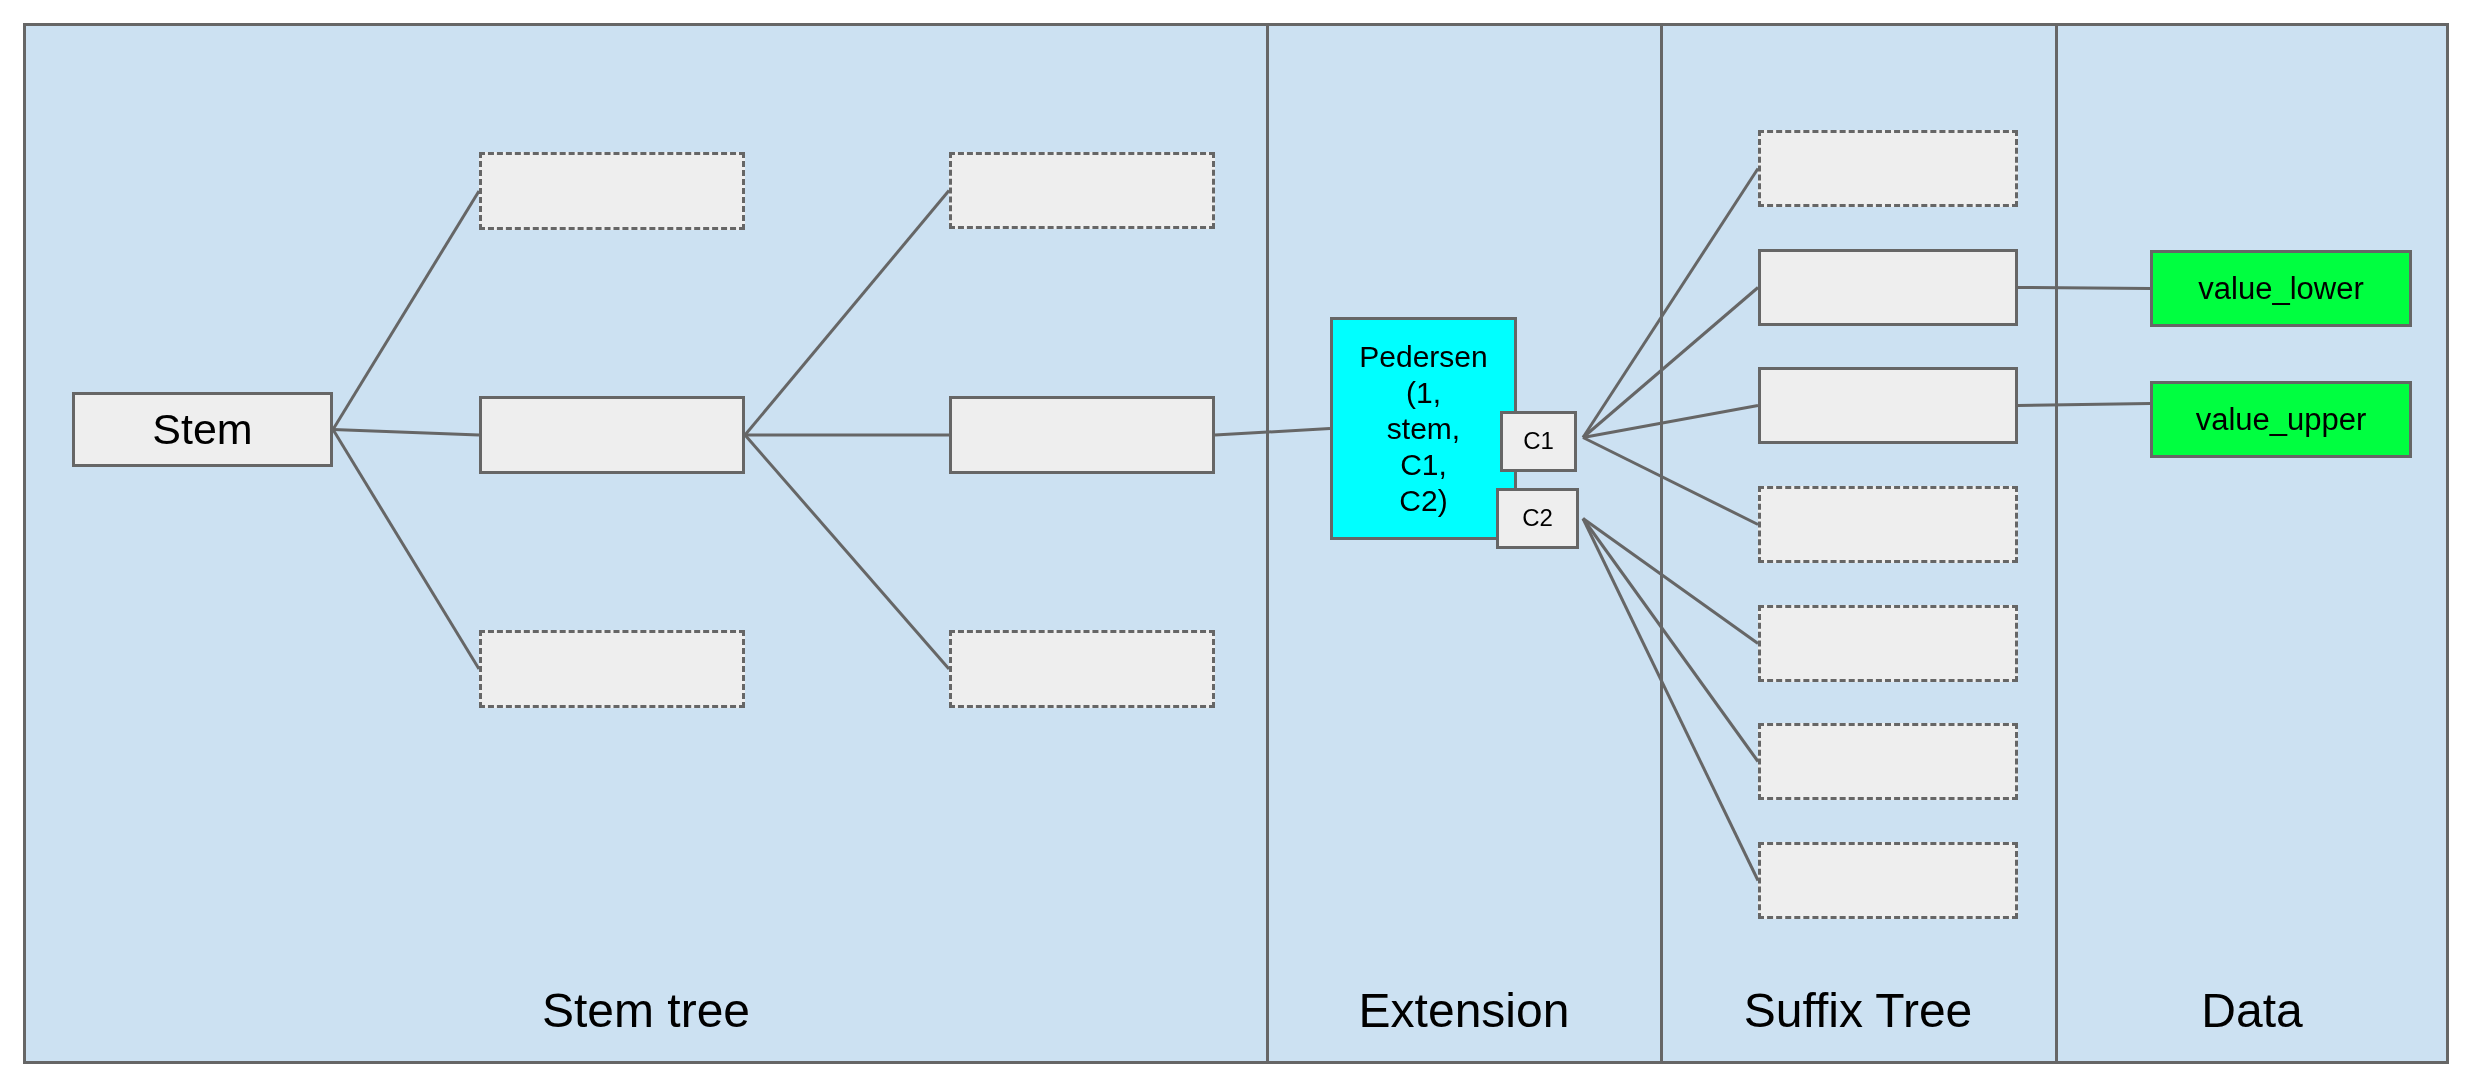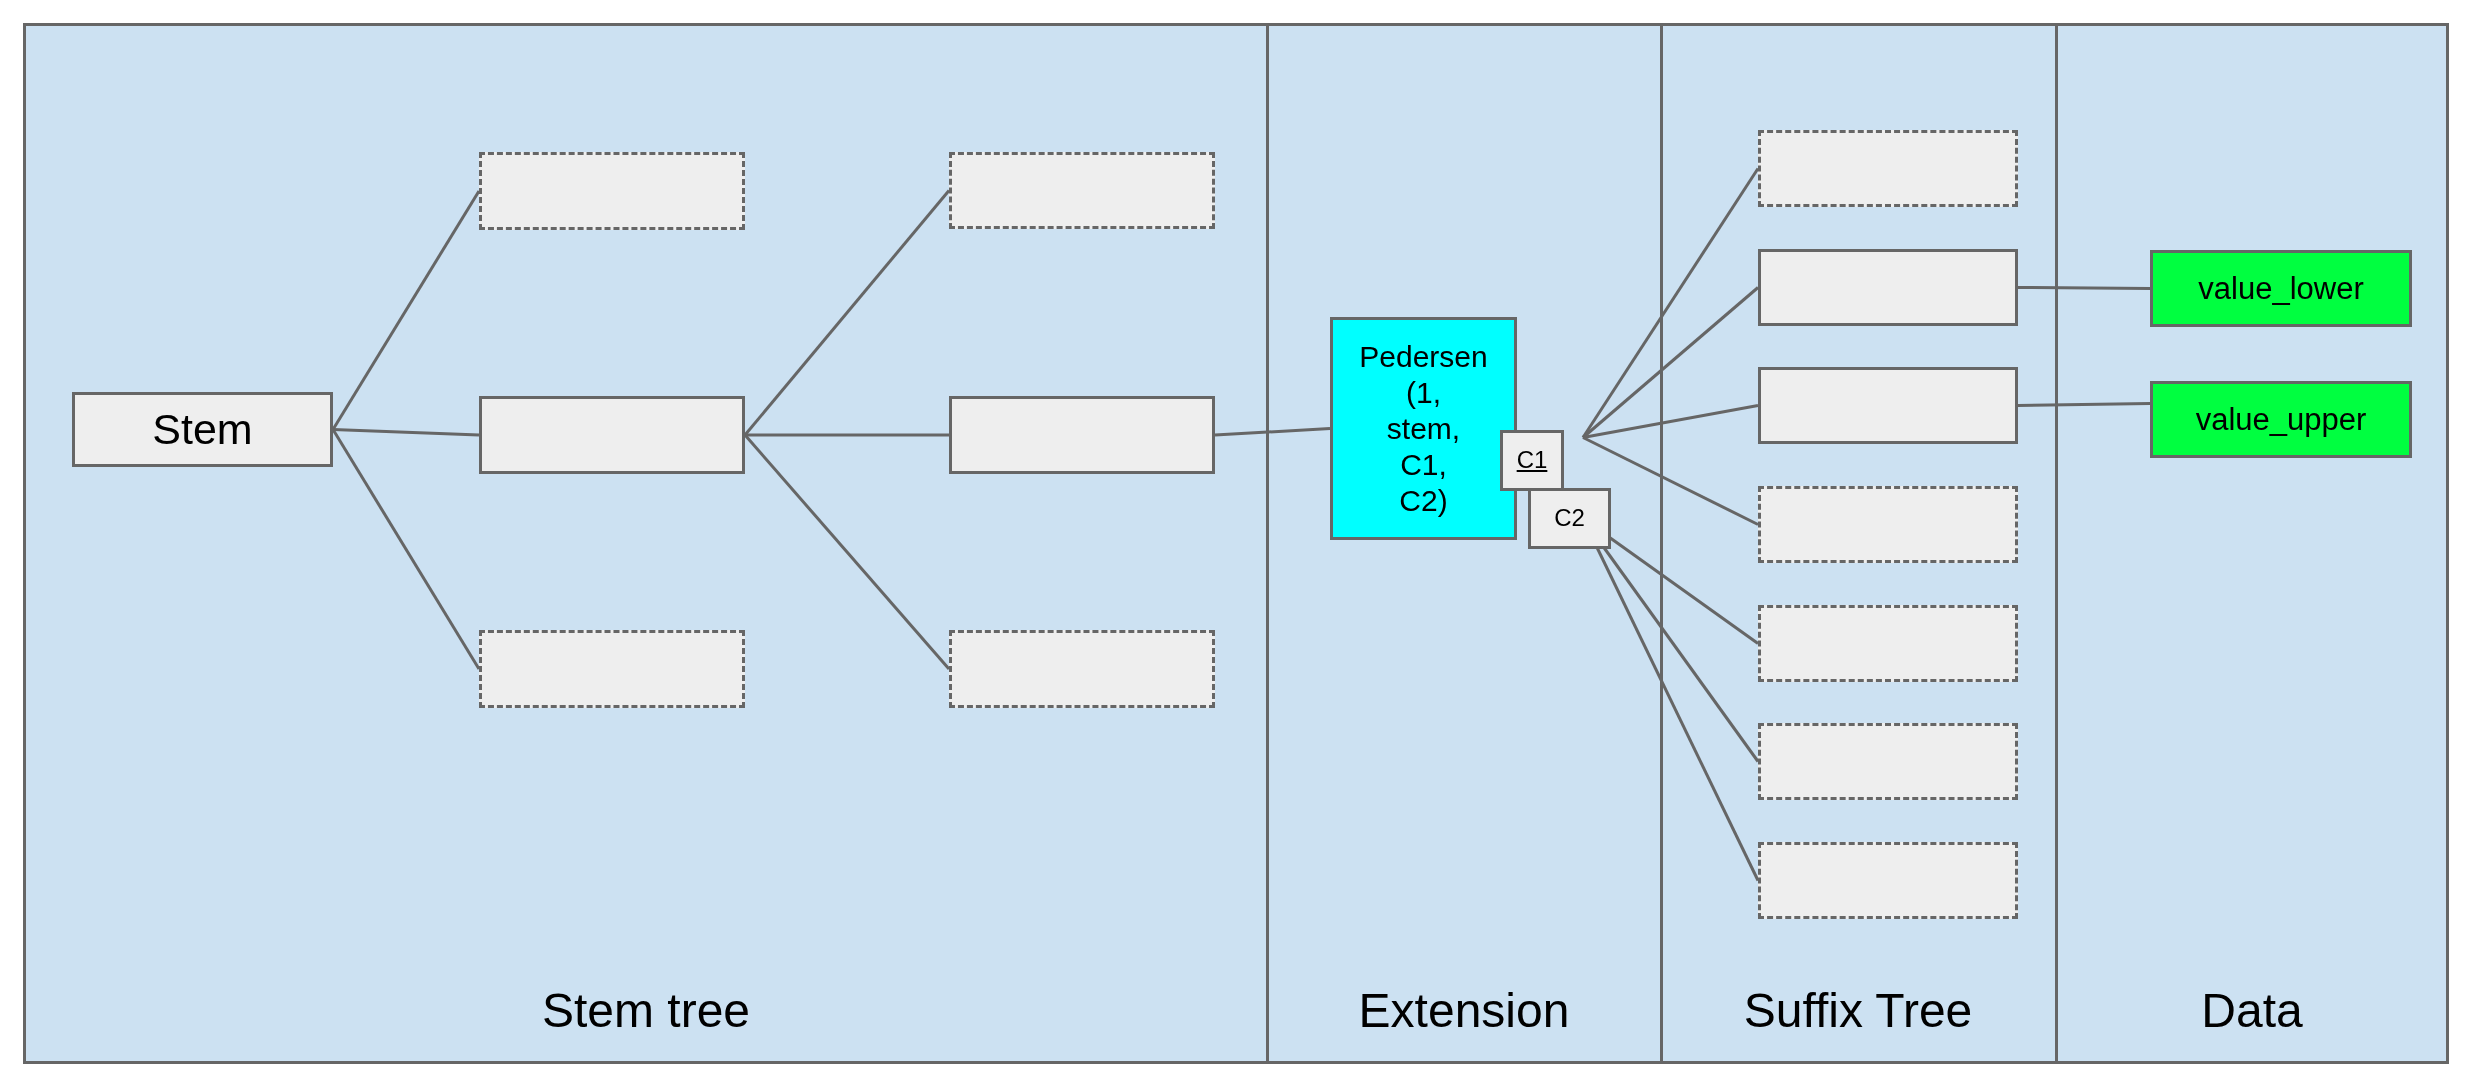--- a/index.html
+++ b/index.html
@@ -87,22 +87,22 @@
       <div class="node solid" style="left: 479px; top: 396px; width: 266px; height: 78px; font-size: 30px;"></div>
       <div class="node dashed" style="left: 479px; top: 630px; width: 266px; height: 78px; font-size: 30px;"></div>
       <div class="node dashed" style="left: 949px; top: 152px; width: 266px; height: 77px; font-size: 30px;"></div>
       <div class="node solid" style="left: 949px; top: 396px; width: 266px; height: 78px; font-size: 30px;"></div>
       <div class="node dashed" style="left: 949px; top: 630px; width: 266px; height: 78px; font-size: 30px;"></div>
       <div class="node pedersen" style="left: 1330px; top: 317px; width: 187px; height: 223px; font-size: 30px;">Pedersen
 (1,
 stem,
 C1,
 C2)</div>
-      <div class="node solid" style="left: 1500px; top: 430px; width: 64px; height: 61px; font-size: 24px; text-decoration: underline;">C1</div>
-      <div class="node solid" style="left: 1528px; top: 488px; width: 83px; height: 61px; font-size: 24px;">C2</div>
+      <div class="node solid" style="left: 1500px; top: 411px; width: 77px; height: 61px; font-size: 24px;">C1</div>
+      <div class="node solid" style="left: 1496px; top: 488px; width: 83px; height: 61px; font-size: 24px;">C2</div>
       <div class="node dashed" style="left: 1758px; top: 130px; width: 260px; height: 77px; font-size: 30px;"></div>
       <div class="node solid" style="left: 1758px; top: 249px; width: 260px; height: 77px; font-size: 30px;"></div>
       <div class="node solid" style="left: 1758px; top: 367px; width: 260px; height: 77px; font-size: 30px;"></div>
       <div class="node dashed" style="left: 1758px; top: 486px; width: 260px; height: 77px; font-size: 30px;"></div>
       <div class="node dashed" style="left: 1758px; top: 605px; width: 260px; height: 77px; font-size: 30px;"></div>
       <div class="node dashed" style="left: 1758px; top: 723px; width: 260px; height: 77px; font-size: 30px;"></div>
       <div class="node dashed" style="left: 1758px; top: 842px; width: 260px; height: 77px; font-size: 30px;"></div>
       <div class="node value" style="left: 2150px; top: 250px; width: 262px; height: 77px; font-size: 31px;">value_lower</div>
       <div class="node value" style="left: 2150px; top: 365px; width: 262px; height: 77px; font-size: 31px; margin-top: 16px;">value_upper</div>
     </div>

